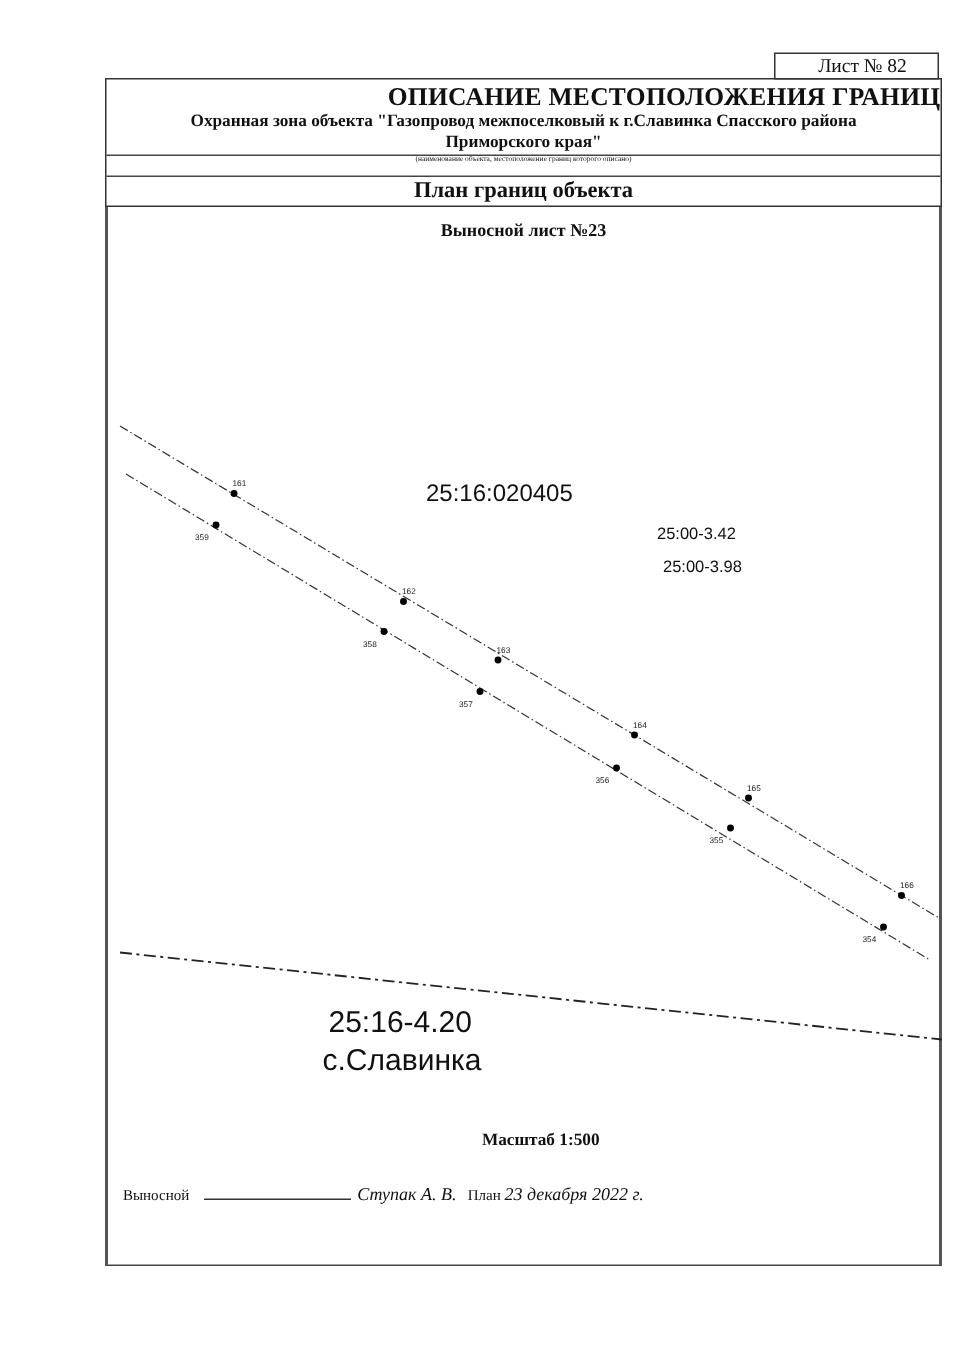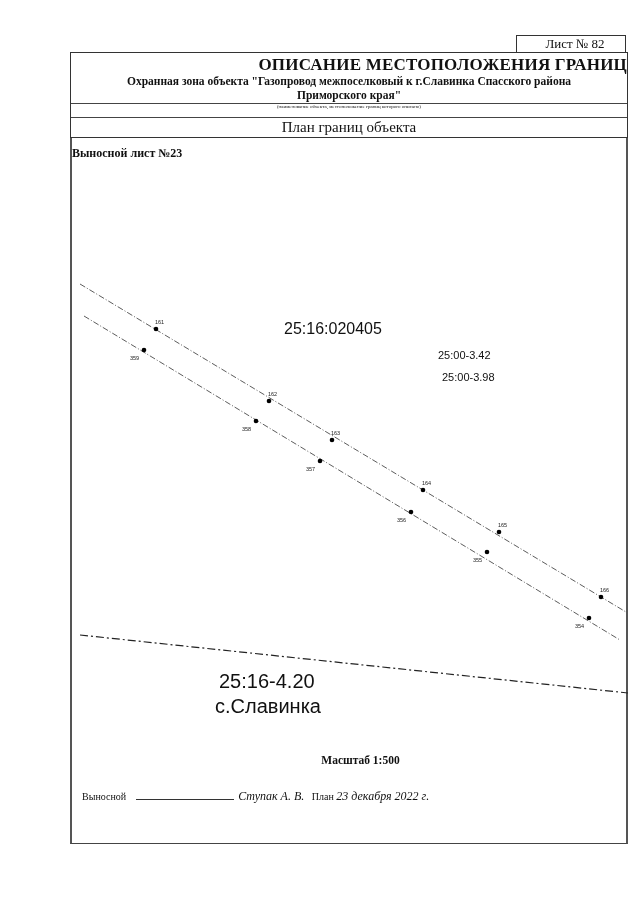--- a/index.html
+++ b/index.html
@@ -6,23 +6,23 @@
   body { width:640px; height:905px; position:relative; overflow:hidden; font-family:"Liberation Serif", serif; color:#111; }
   .abs { position:absolute; }
   .sheet-box { left:516px; top:35px; width:110px; height:18px; border:1.5px solid #333; box-sizing:border-box; font-size:13px; line-height:16px; padding-left:8px;text-align:center; }
   .header-box { left:70px; top:52px; width:558px; height:86px; border:1.5px solid #333; box-sizing:border-box; }
   .title { left:0; right:0; top:2px; text-align:right; font-weight:bold; font-size:17px; letter-spacing:0.2px; }
   .subtitle1 { left:0; right:0; top:22px; text-align:center; font-weight:bold; font-size:11.5px; }
   .subtitle2 { left:0; right:0; top:36px; text-align:center; font-weight:bold; font-size:11.5px; }
   .hr1 { left:0; right:0; top:50px; border-top:1px solid #444; }
   .caption { left:0; right:0; top:50px; text-align:center; font-size:5px; line-height:7px; }
   .hr2 { left:0; right:0; top:64px; border-top:1px solid #444; }
-  .plan-title { left:0; right:0; top:66px; text-align:center; font-weight:normal; font-size:15px; }
+  .plan-title { left:0; right:0; top:66px; text-align:center; font-weight:bold; font-size:15px; }
   .body-box { left:70px; top:138px; width:558px; height:706px; border-left:2px solid #555; border-right:2px solid #555; border-bottom:1.5px solid #444; box-sizing:border-box; }
-  .remote-sheet { left:0; right:0; top:8px; font-weight:bold; font-size:12px; }
+  .remote-sheet { left:0; right:0; top:8px; text-align:center; font-weight:bold; font-size:12px; }
   svg.plan { position:absolute; left:0; top:0; }
   .scale { left:0; right:0; top:616px; text-align:center; font-weight:bold; font-size:11.5px;padding-left:23px; }
   .legend-note { left:10px; top:631px; font-size:11.5px; }
   .signature-row { left:10px; top:651px; font-size:10px; white-space:nowrap; }
   .signature-row .line { display:inline-block; width:98px; border-bottom:1px solid #333; margin:0 4px 0 10px; vertical-align:baseline; height:9px; }
   .signature-row .ital { font-style:italic; font-size:12px; }
   .stamp-note { left:10px; top:676px; font-size:9.5px; }
 </style>
 </head>
 <body>

